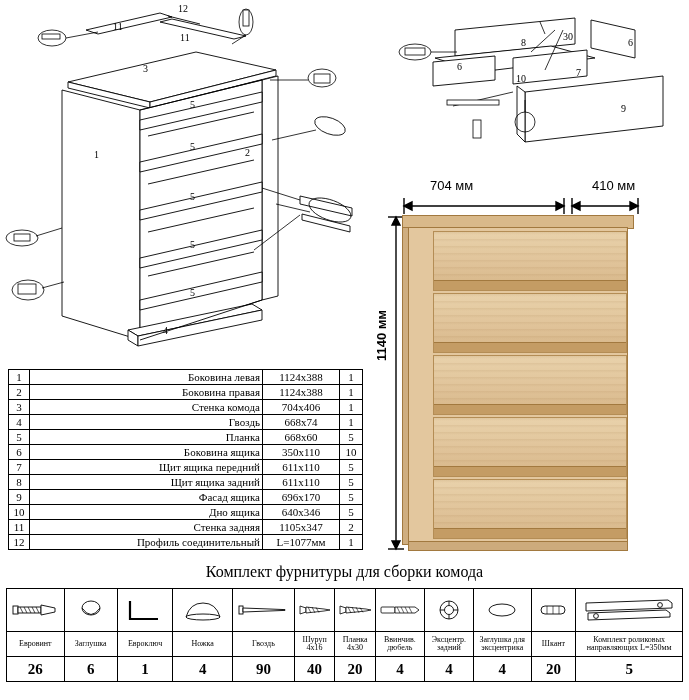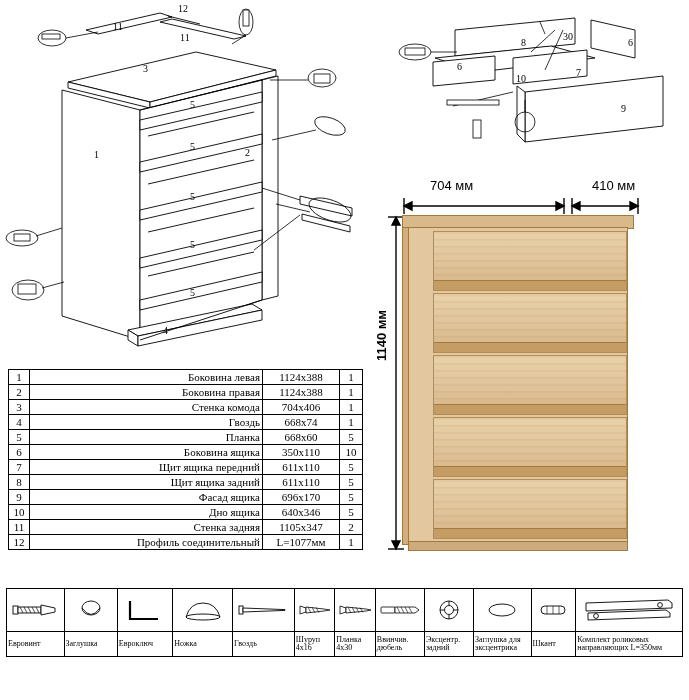--- a/index.html
+++ b/index.html
@@ -73,21 +73,21 @@
     position:absolute;left:0;top:563px;width:689px;text-align:center;
     font-family:"Liberation Serif", serif;font-size:16px;
   }
   #kit-table{
     position:absolute;left:6px;top:588px;width:677px;
     border-collapse:collapse;
     font-family:"Liberation Serif", serif;
     font-size:8px;
     table-layout:fixed;
   }
-  #kit-table td{border:1px solid #000;text-align:left;vertical-align:middle;padding:0;}
+  #kit-table td{border:1px solid #000;text-align:center;vertical-align:middle;padding:0;}
   #kit-table tr.icons td{height:42px;}
   #kit-table tr.names td{height:22px;line-height:8px;font-size:8px;padding:1px;}
   #kit-table tr.counts td{height:24px;font-size:15px;font-weight:bold;font-family:"Liberation Serif", serif;}
 
   .ic{display:block;margin:0 auto;}
   svg{display:block;}
 </style>
 </head>
 <body>
 
@@ -350,20 +350,21 @@
           <span class="lip"></span>
         </div>
       <div class="drawer" style="top:264px;">
           <span class="grain"></span>
           <span class="lip"></span>
         </div>
       <div class="d-base"></div>
     </div>
   </div>
 
+  <div id="kit-title">Комплект фурнитуры для сборки комода</div>
 
   <table id="kit-table">
     <colgroup>
       <col style="width:54px">
         <col style="width:50px">
         <col style="width:52px">
         <col style="width:56px">
       <col style="width:58px">
         <col style="width:38px">
         <col style="width:38px">
@@ -487,16 +488,30 @@
         <td>Ножка</td>
         <td>Гвоздь</td>
         <td>Шуруп 4х16</td>
         <td>Планка 4х30</td>
         <td>Ввинчив. дюбель</td>
         <td>Эксцентр. задний</td>
         <td>Заглушка для эксцентрика</td>
         <td>Шкант</td>
         <td>Комплект роликовых направляющих L=350мм</td>
       </tr>
+      <tr class="counts">
+        <td>26</td>
+        <td>6</td>
+        <td>1</td>
+        <td>4</td>
+        <td>90</td>
+        <td>40</td>
+        <td>20</td>
+        <td>4</td>
+        <td>4</td>
+        <td>4</td>
+        <td>20</td>
+        <td>5</td>
+      </tr>
     </tbody>
   </table>
 
 </div>
 
 </body></html>

